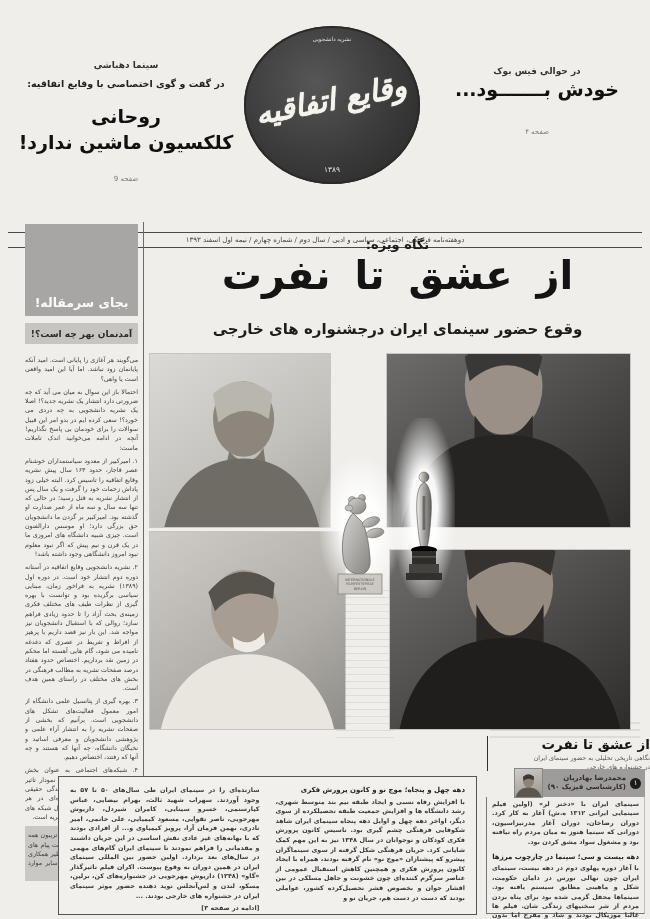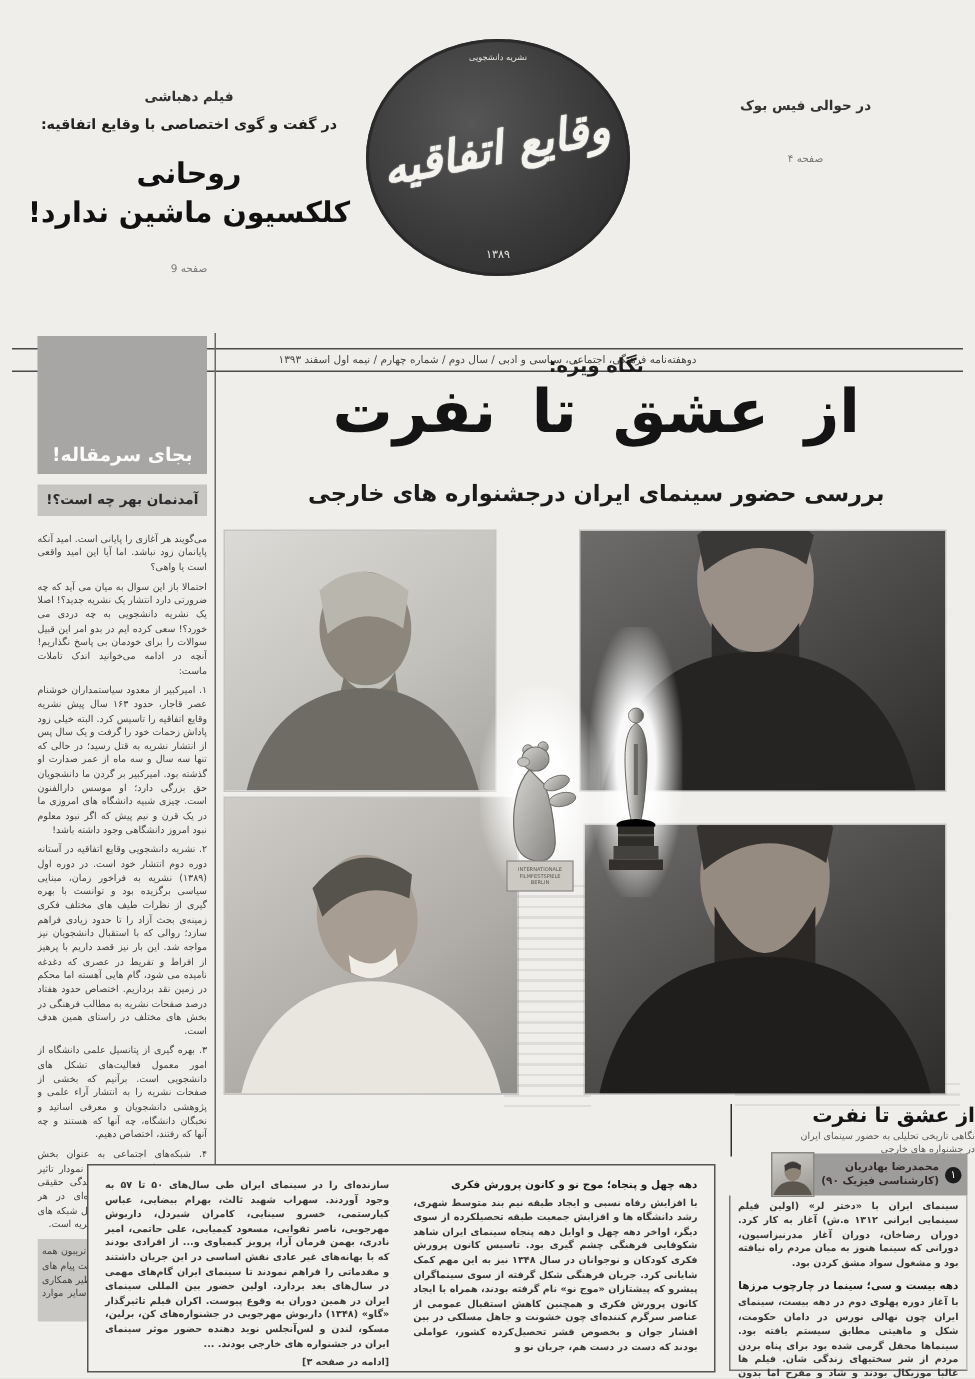--- a/index.html
+++ b/index.html
@@ -110,35 +110,36 @@
   }
   .botbox .col{flex:1;}
   .botbox .more{font-weight:bold; margin-top:3px; text-align:right;}
 </style>
 </head>
 <body>
 
 <div class="page">
 
   <div class="abs teaser" style="left:10px; top:60px; width:232px;">
-    <div class="kicker">فیلم دهباشی</div>
+    <div class="kicker">سینما دهباشی</div>
     <div class="lead">در گفت و گوی اختصاصی با وقایع اتفاقیه:</div>
     <div class="big" style="margin-top:14px;">روحانی</div>
     <div class="big">کلکسیون ماشین ندارد!</div>
     <div class="pageref" style="margin-top:20px;">صفحه 9</div>
   </div>
 
   <div class="abs logo" style="left:244px; top:26px;">
     <div class="small">نشریه دانشجویی</div>
     <div class="cal">وقایع اتفاقیه</div>
     <div class="year">۱۳۸۹</div>
   </div>
 
   <div class="abs teaser" style="left:432px; top:66px; width:210px;">
     <div class="kicker">در حوالی فیس بوک</div>
+    <div class="big">خودش بـــــــود...</div>
     <div class="pageref" style="margin-top:26px;">صفحه ۴</div>
   </div>
 
   <div class="abs infobar">
     <span>دوهفته‌نامه فرهنگی، اجتماعی، سیاسی و ادبی / سال دوم / شماره چهارم / نیمه اول اسفند ۱۳۹۳</span>
   </div>
 
   <div class="abs vrule" style="left:143px; top:222px; height:692px;"></div>
 
   <div class="abs sidebox1" style="left:25px; top:224px; width:113px; height:92px;">
@@ -154,21 +155,21 @@
     <p>احتمالا باز این سوال به میان می آید که چه ضرورتی دارد انتشار یک نشریه جدید؟! اصلا یک نشریه دانشجویی به چه دردی می خورد؟! سعی کرده ایم در بدو امر این قبیل سوالات را برای خودمان بی پاسخ نگذاریم! آنچه در ادامه می‌خوانید اندک تاملات ماست:</p>
     <p>۱. امیرکبیر از معدود سیاستمداران خوشنام عصر قاجار، حدود ۱۶۳ سال پیش نشریه وقایع اتفاقیه را تاسیس کرد. البته خیلی زود پاداش زحمات خود را گرفت و یک سال پس از انتشار نشریه به قتل رسید؛ در حالی که تنها سه سال و سه ماه از عمر صدارت او گذشته بود. امیرکبیر بر گردن ما دانشجویان حق بزرگی دارد؛ او موسس دارالفنون است. چیزی شبیه دانشگاه های امروزی ما در یک قرن و نیم پیش که اگر نبود معلوم نبود امروز دانشگاهی وجود داشته باشد!</p>
     <p>۲. نشریه دانشجویی وقایع اتفاقیه در آستانه دوره دوم انتشار خود است. در دوره اول (۱۳۸۹) نشریه به فراخور زمان، مبنایی سیاسی برگزیده بود و توانست با بهره گیری از نظرات طیف های مختلف فکری زمینه‌ی بحث آزاد را تا حدود زیادی فراهم سازد؛ روالی که با استقبال دانشجویان نیز مواجه شد. این بار نیز قصد داریم با پرهیز از افراط و تفریط در عصری که دغدغه نامیده می شود، گام هایی آهسته اما محکم در زمین نقد برداریم. اختصاص حدود هفتاد درصد صفحات نشریه به مطالب فرهنگی در بخش های مختلف در راستای همین هدف است.</p>
     <p>۳. بهره گیری از پتانسیل علمی دانشگاه از امور معمول فعالیت‌های تشکل های دانشجویی است. برآنیم که بخشی از صفحات نشریه را به انتشار آراء علمی و پژوهشی دانشجویان و معرفی اساتید و نخبگان دانشگاه، چه آنها که هستند و چه آنها که رفتند، اختصاص دهیم.</p>
     <p>۴. شبکه‌های اجتماعی به عنوان بخش مهمی از زندگی نسل امروز، نمودار تاثیر مستقیم زندگی مجازی بر زندگی حقیقی است. اختصاص صفحه ویژه‌ای در هر شماره نشریه به بازتاب و تحلیل شبکه های اجتماعی از بخش های ثابت نشریه است.</p>
     <p class="grayend">۵. دوست داریم وقایع اتفاقیه تریبون همه دانشجویان باشد. منتظر دریافت پیام های شما در زمینه های گوناگون نظیر همکاری با نشریه، انتقاد و پیشنهاد و سایر موارد هستیم!</p>
   </div>
 
   <div class="abs f-kicker" style="left:150px; top:237px; width:495px;">نگاه ویژه:</div>
   <div class="abs f-headline" style="left:150px; top:252px; width:495px;">از عشق تا نفرت</div>
-  <div class="abs f-subhead" style="left:150px; top:320px; width:495px;">بررسی حضور سینمای ایران درجشنواره های خارجی</div>
+  <div class="abs f-subhead" style="left:150px; top:320px; width:495px;">وقوع حضور سینمای ایران درجشنواره های خارجی</div>
 
   <div class="abs collage">
 
     <div class="ghost" style="left:186px; top:238px; width:58px; height:148px;"></div>
     <div class="ghost" style="left:340px; top:370px; width:150px; height:20px;"></div>
 
     <div class="photo ph-light" style="left:0; top:2px; width:180px; height:173px;">
       <svg viewBox="0 0 100 100" preserveAspectRatio="xMidYMax slice">
         <ellipse cx="52" cy="40" rx="17" ry="21" fill="#8d867d"></ellipse>
         <path d="M35,26 Q50,12 68,26 L66,40 Q52,30 38,42 Z" fill="#b9b6ae"></path>

